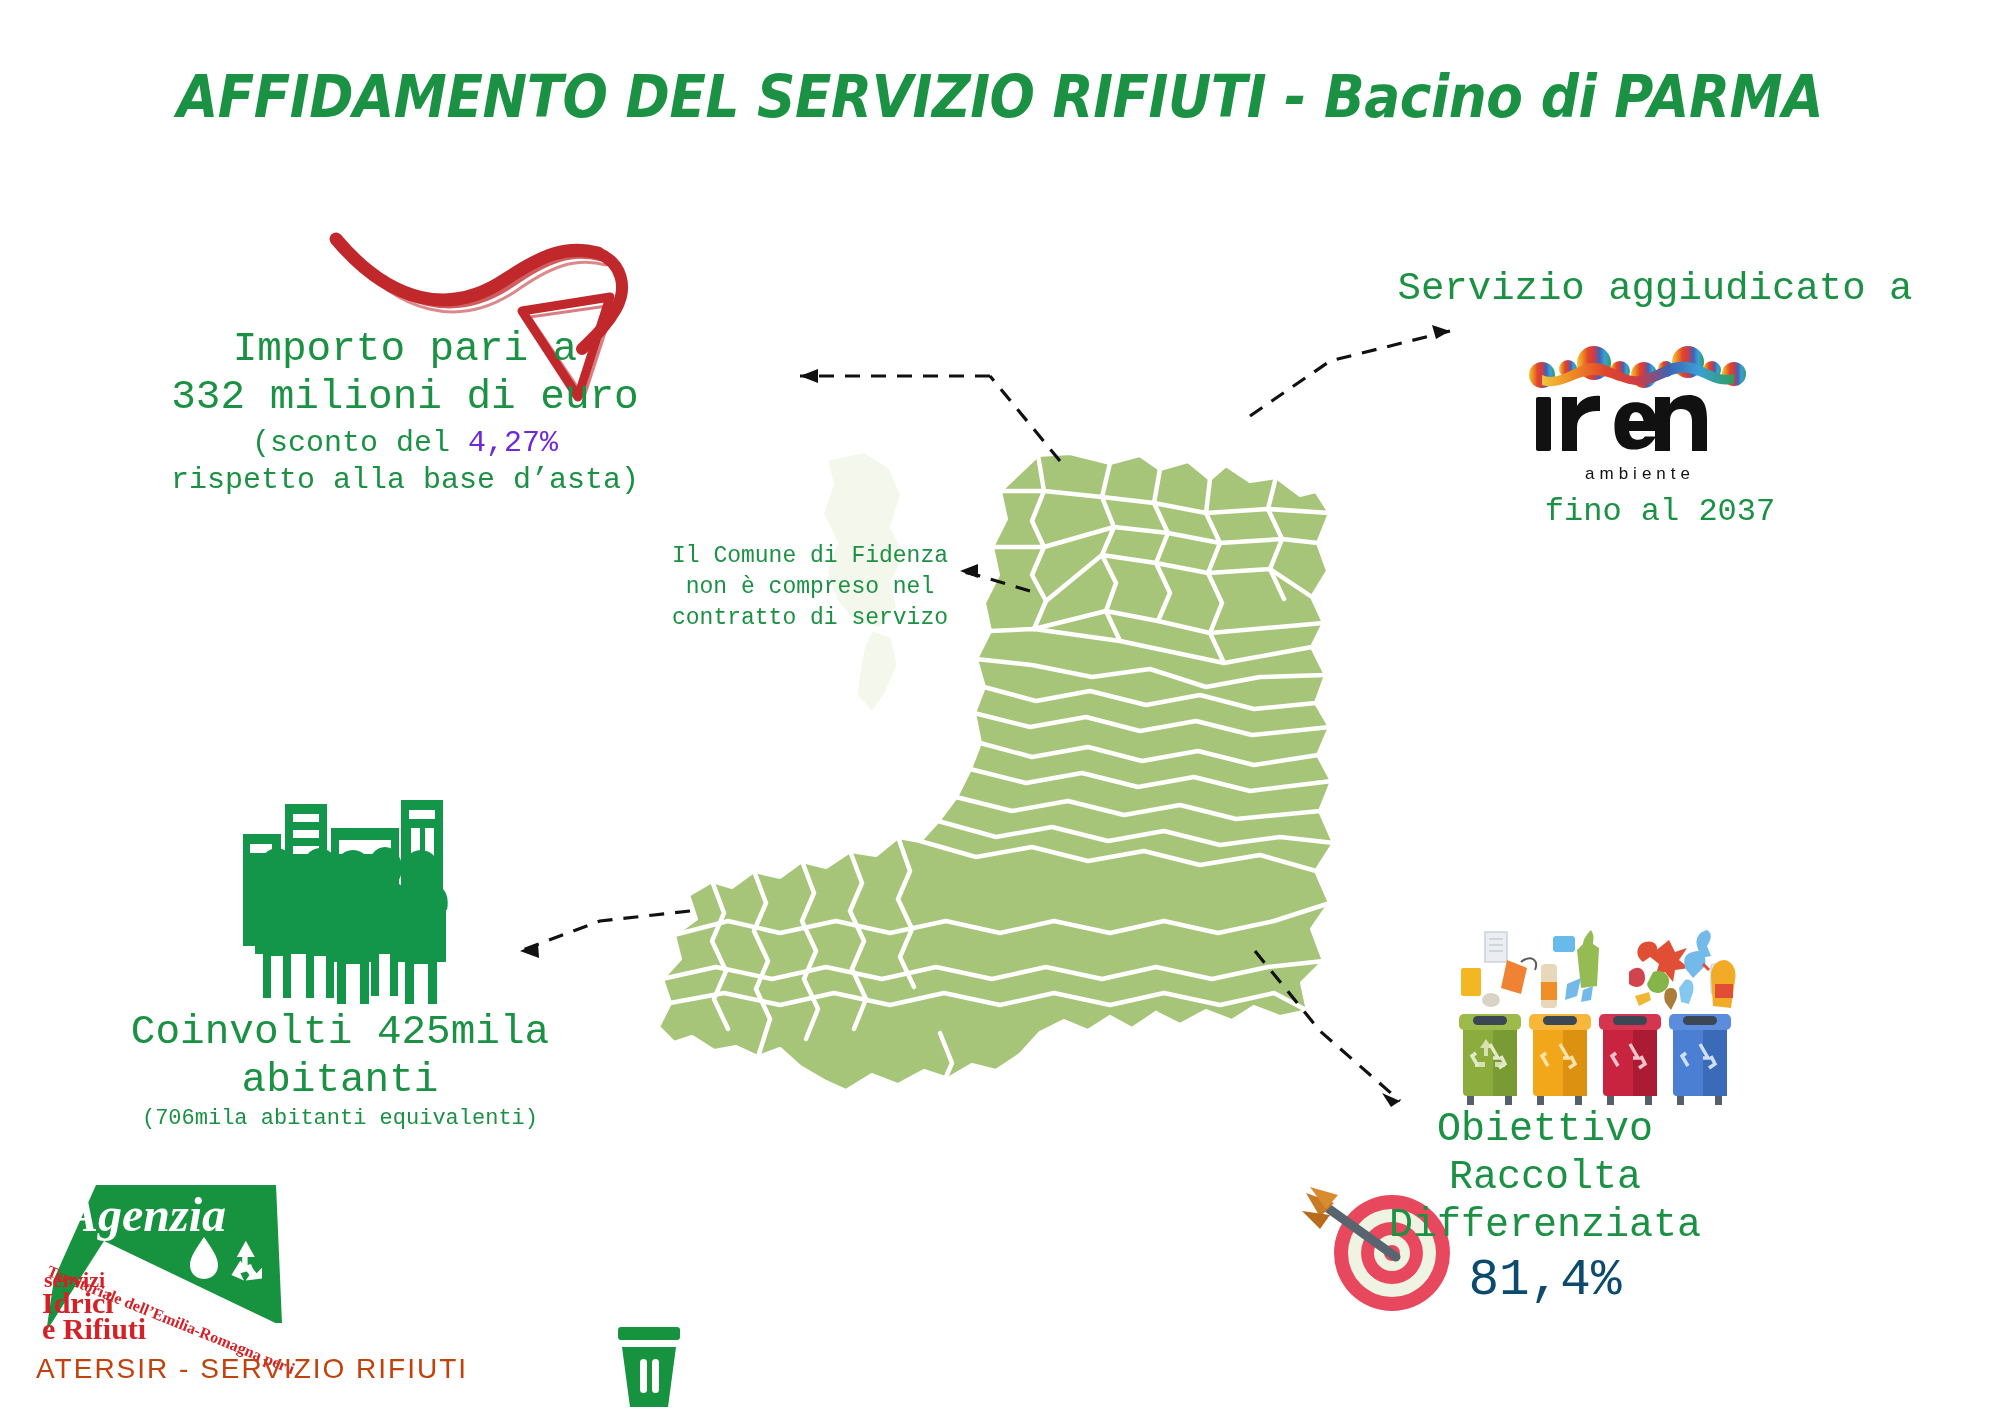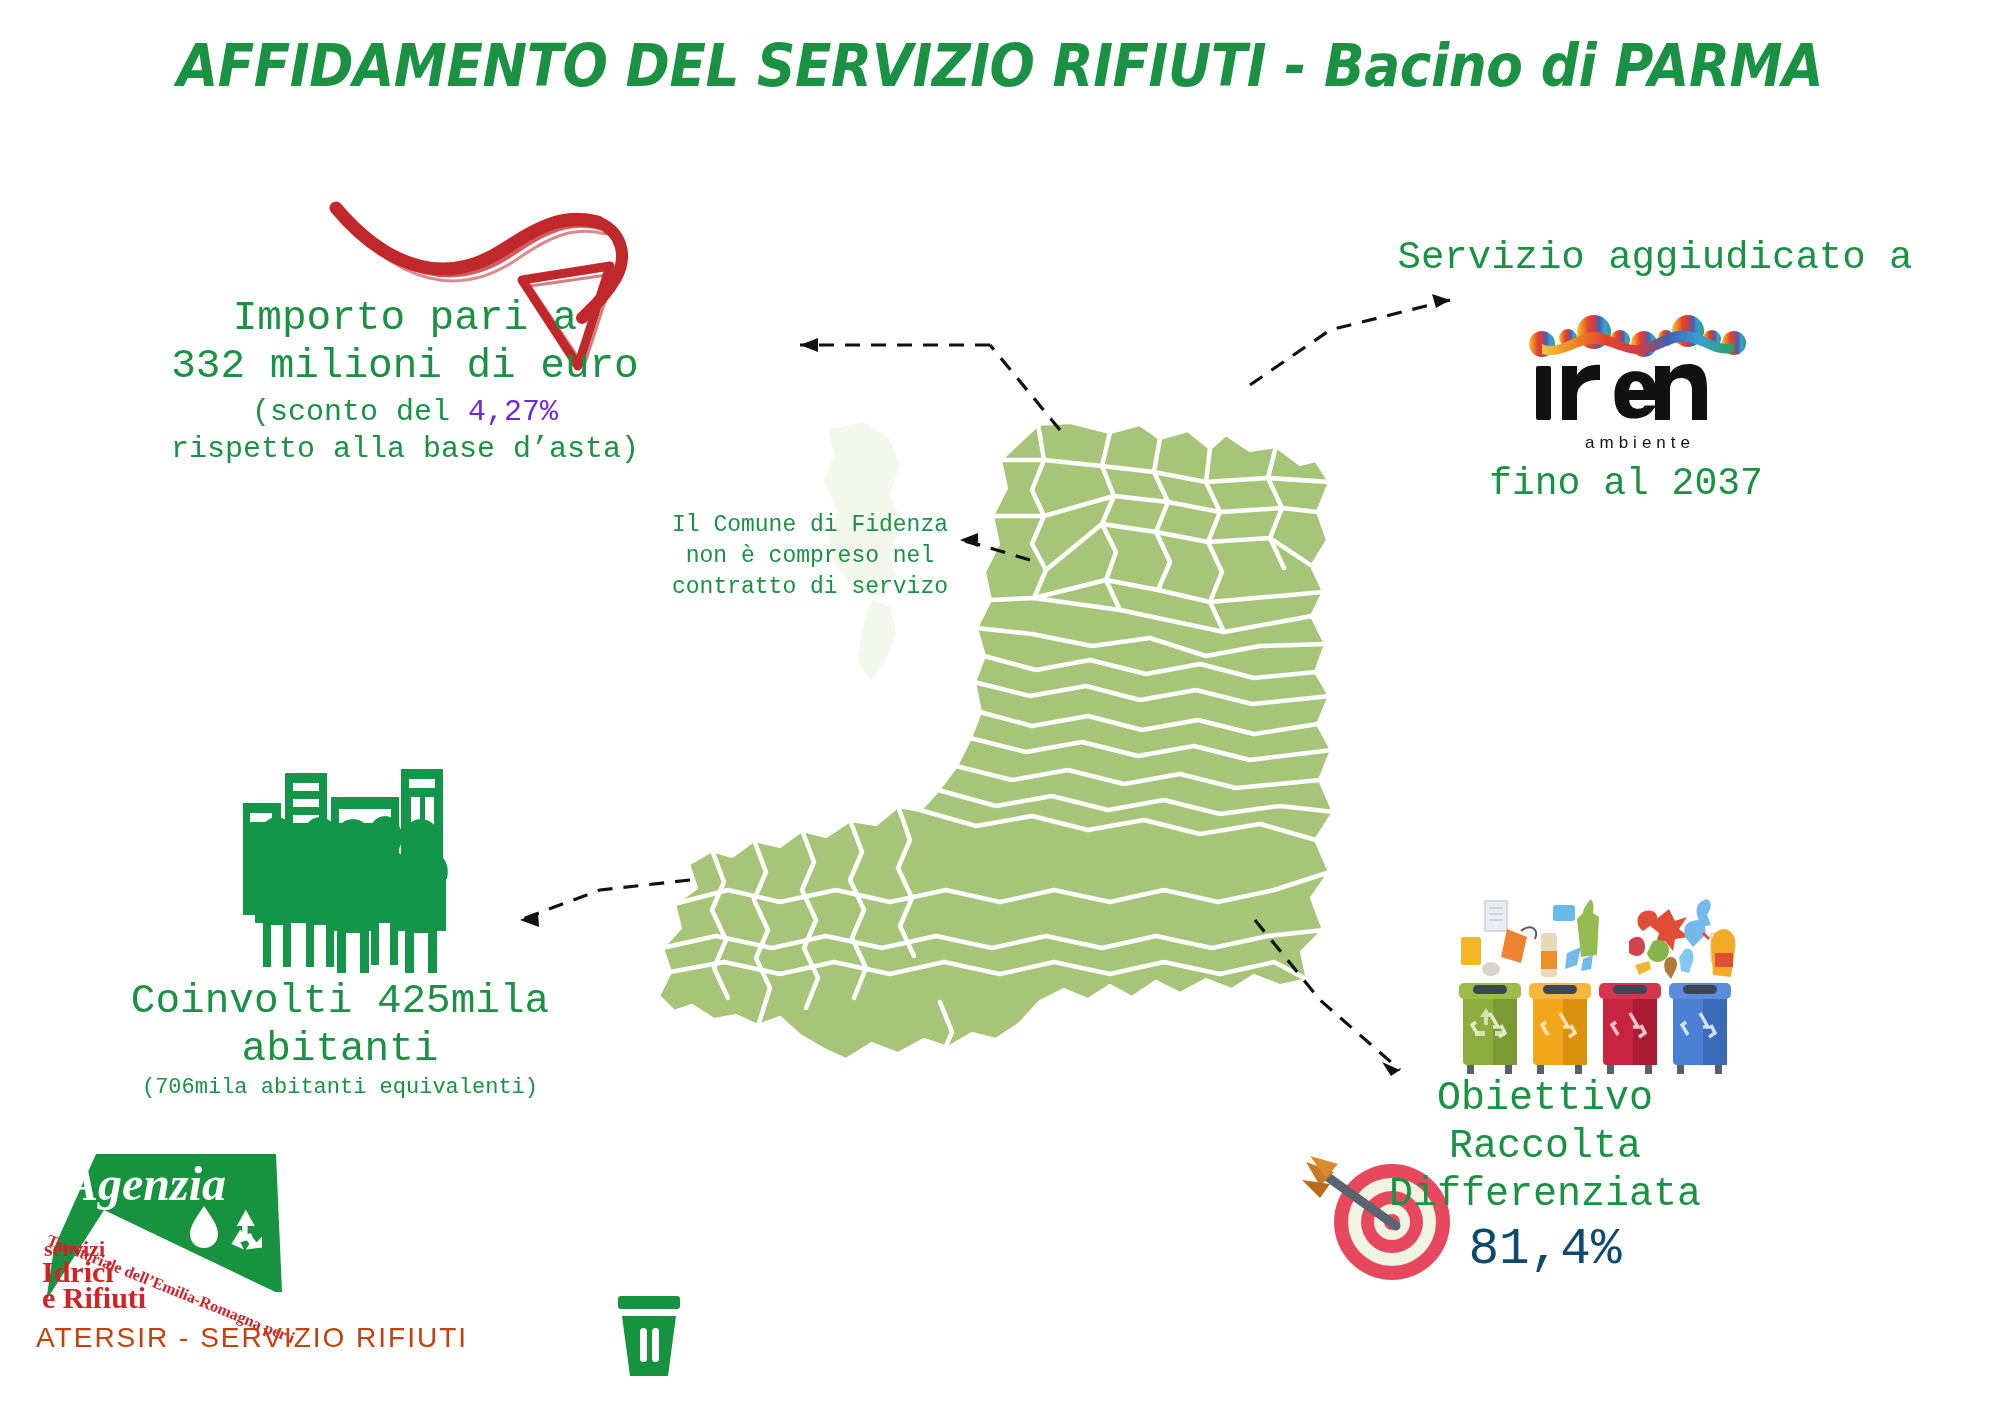--- a/index.html
+++ b/index.html
@@ -3,21 +3,21 @@
 <meta charset="utf-8">
 <style>
   html,body{margin:0;padding:0;}
   body{
     width:2000px;height:1414px;
     background:#ffffff;
     font-family:"Liberation Sans", sans-serif;
     overflow:hidden;
     position:relative;
   }
-  .stage{position:absolute;inset:0;width:2000px;height:1330px;}
+  .stage{position:absolute;inset:0;width:2000px;height:1330px;margin-top:31px;}
 
   
   .title{
     position:absolute;left:0;top:32px;width:2000px;
     text-align:center;
     font-family:"DejaVu Sans", sans-serif;
     font-weight:bold;font-style:italic;
     font-size:58px;
     letter-spacing:-0.5px;
     color:#1a9143;
@@ -31,21 +31,21 @@
 
   
   #importo{left:170px;top:295px;width:470px;font-size:41px;}
   #importo .sub{font-size:30px;line-height:1.22;margin-top:4px;}
 
   
   #fidenza{left:660px;top:510px;width:300px;font-size:23px;line-height:1.35;}
 
   
   #aggiud{left:1390px;top:236px;width:530px;font-size:39px;}
-  #fino{left:1416px;top:462px;width:420px;font-size:38px;text-align:center;}
+  #fino{left:1450px;top:462px;width:420px;font-size:32px;text-align:center;}
 
   
   #coinvolti{left:60px;top:978px;width:560px;font-size:41px;}
   #coinvolti .sub{font-size:22px;margin-top:2px;}
 
   
   #obiettivo{left:1330px;top:1075px;width:430px;font-size:40px;line-height:1.2;}
   #obiettivo .pct{font-size:51px;color:#0c4a6e;line-height:1.15;display:block;margin-top:2px;}
 
   

